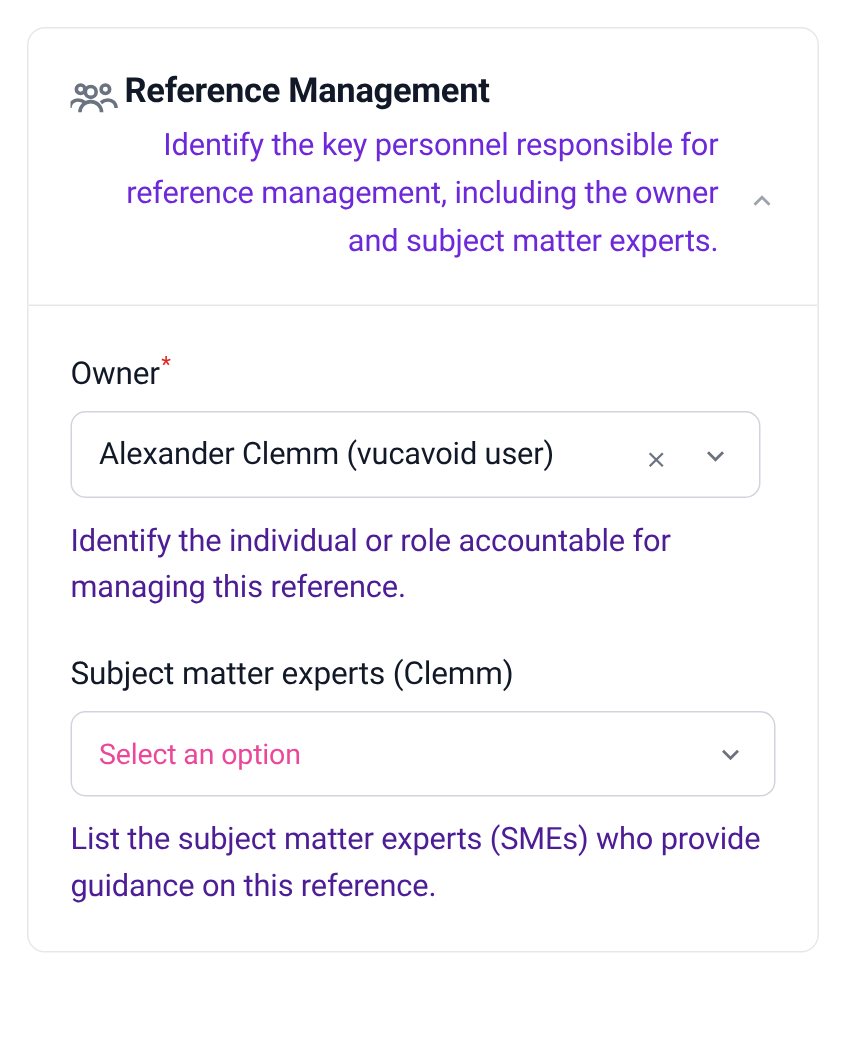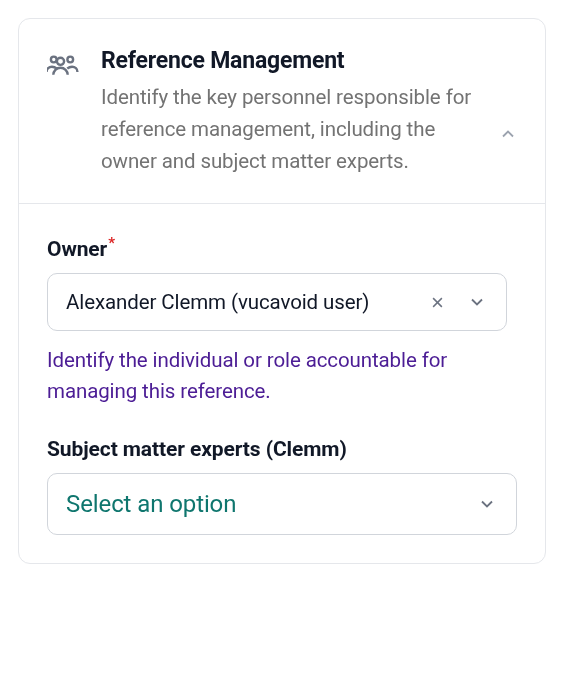--- a/index.html
+++ b/index.html
@@ -20,21 +20,20 @@
       border: 1px solid #e5e7eb;
       border-radius: 12px;
       background: #ffffff;
       overflow: hidden;
     }
 
     .card-header {
       padding: 28px 28px 26px 28px;
       display: flex;
       align-items: flex-start;
-      gap: 18px;
       position: relative;
       border-bottom: 1px solid #e5e7eb;
     }
 
     .header-icon {
       flex-shrink: 0;
       width: 36px;
       height: 36px;
       margin-top: 2px;
       color: #6b7280;
@@ -49,22 +48,23 @@
       font-size: 23px;
       font-weight: 700;
       color: #111827;
       margin-bottom: 8px;
       letter-spacing: -0.2px;
     }
 
     .card-description {
       font-size: 20.5px;
       line-height: 1.55;
-      color: #737373;
-      letter-spacing: -0.1px;
+      color: #6d28d9;
+      letter-spacing: -0.1px;
+      text-align: right;
     }
 
     .collapse-toggle {
       position: absolute;
       right: 22px;
       top: 100px;
       width: 30px;
       height: 30px;
       display: flex;
       align-items: center;
@@ -81,60 +81,60 @@
       margin-bottom: 30px;
     }
 
     .form-group:last-child {
       margin-bottom: 0;
     }
 
     .form-label {
       display: block;
       font-size: 21px;
-      font-weight: 700;
+      font-weight: 400;
       color: #111827;
       margin-bottom: 12px;
       letter-spacing: -0.1px;
     }
 
     .required-asterisk {
       color: #dc2626;
       font-size: 15px;
       vertical-align: super;
       margin-left: 1px;
     }
 
     .select-field {
       width: 100%;
       border: 1px solid #d1d5db;
       border-radius: 10px;
       padding: 16px 18px;
       display: flex;
-      align-items: center;
+      align-items: flex-end;
       gap: 20px;
       background: #ffffff;
       cursor: pointer;
     }
 
     .select-field.narrow {
       width: 460px;
     }
 
     .select-value {
       flex: 1;
       font-size: 20.5px;
       color: #111827;
       letter-spacing: -0.1px;
     }
 
     .select-placeholder {
       flex: 1;
-      font-size: 24px;
-      color: #0f766e;
+      font-size: 19px;
+      color: #ec4899;
       letter-spacing: -0.1px;
     }
 
     .clear-btn {
       flex-shrink: 0;
       color: #6b7280;
       cursor: pointer;
       width: 18px;
       height: 18px;
       display: flex;
@@ -212,16 +212,17 @@
     <div class="form-group">
       <label class="form-label">Subject matter experts (Clemm)</label>
       <div class="select-field">
         <span class="select-placeholder">Select an option</span>
         <span class="dropdown-arrow">
           <svg width="20" height="20" viewBox="0 0 24 24" fill="none" stroke="currentColor" stroke-width="2.2">
             <polyline points="6 9 12 15 18 9"></polyline>
           </svg>
         </span>
       </div>
+      <p class="help-text">List the subject matter experts (SMEs) who provide guidance on this reference.</p>
     </div>
 
   </div>
 </div>
 
 </body></html>

